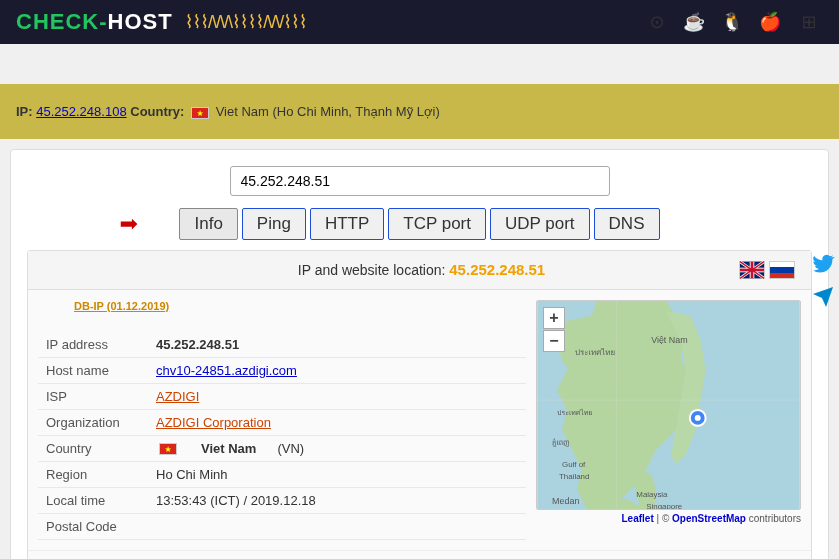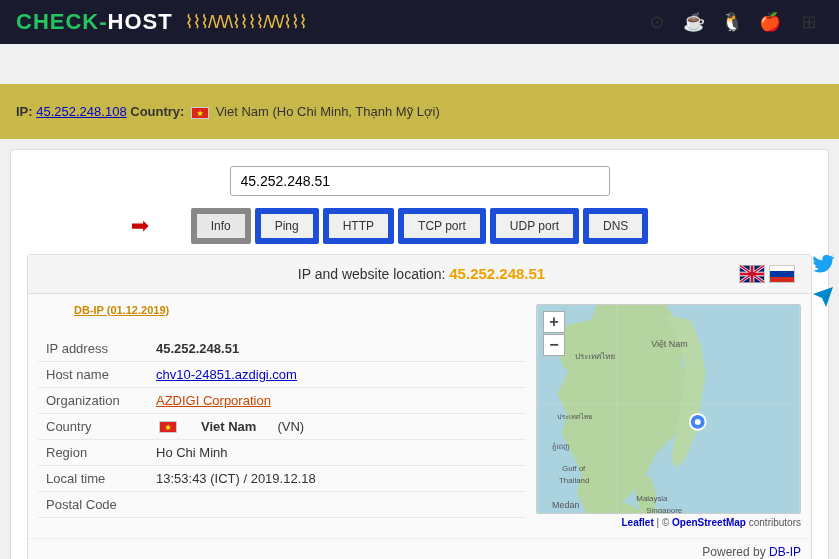--- a/index.html
+++ b/index.html
@@ -120,24 +120,24 @@
       left: -60px;
       top: 50%;
       transform: translateY(-50%);
     }
     .arrow-img {
       color: #cc0000;
       font-size: 22px;
     }
     .btn {
       padding: 5px 14px;
-      border: 6px solid #1d4ed8;
+      border: 1px solid #1d4ed8;
       background: #f0f0f0;
       cursor: pointer;
-      font-size: 12px;
+      font-size: 17px;
       border-radius: 2px;
       color: #333;
     }
     .btn.active {
       background: #e8e8e8;
       border-color: #888;
     }
 
     
     .info-section {
@@ -433,20 +433,24 @@
               <td>IP address</td>
               <td><strong>45.252.248.51</strong></td>
             </tr>
 
             <tr>
               <td>Host name</td>
               <td><a class="link-blue">chv10-24851.azdigi.com</a></td>
             </tr>
 
 
+            <tr>
+              <td>ISP</td>
+              <td><a class="link-orange">AZDIGI</a></td>
+            </tr>
 
             <tr>
               <td>Organization</td>
               <td>
                 <span class="underline-text">AZDIGI Corporation</span>
               </td>
             </tr>
 
             <tr>
               <td>Country</td>

